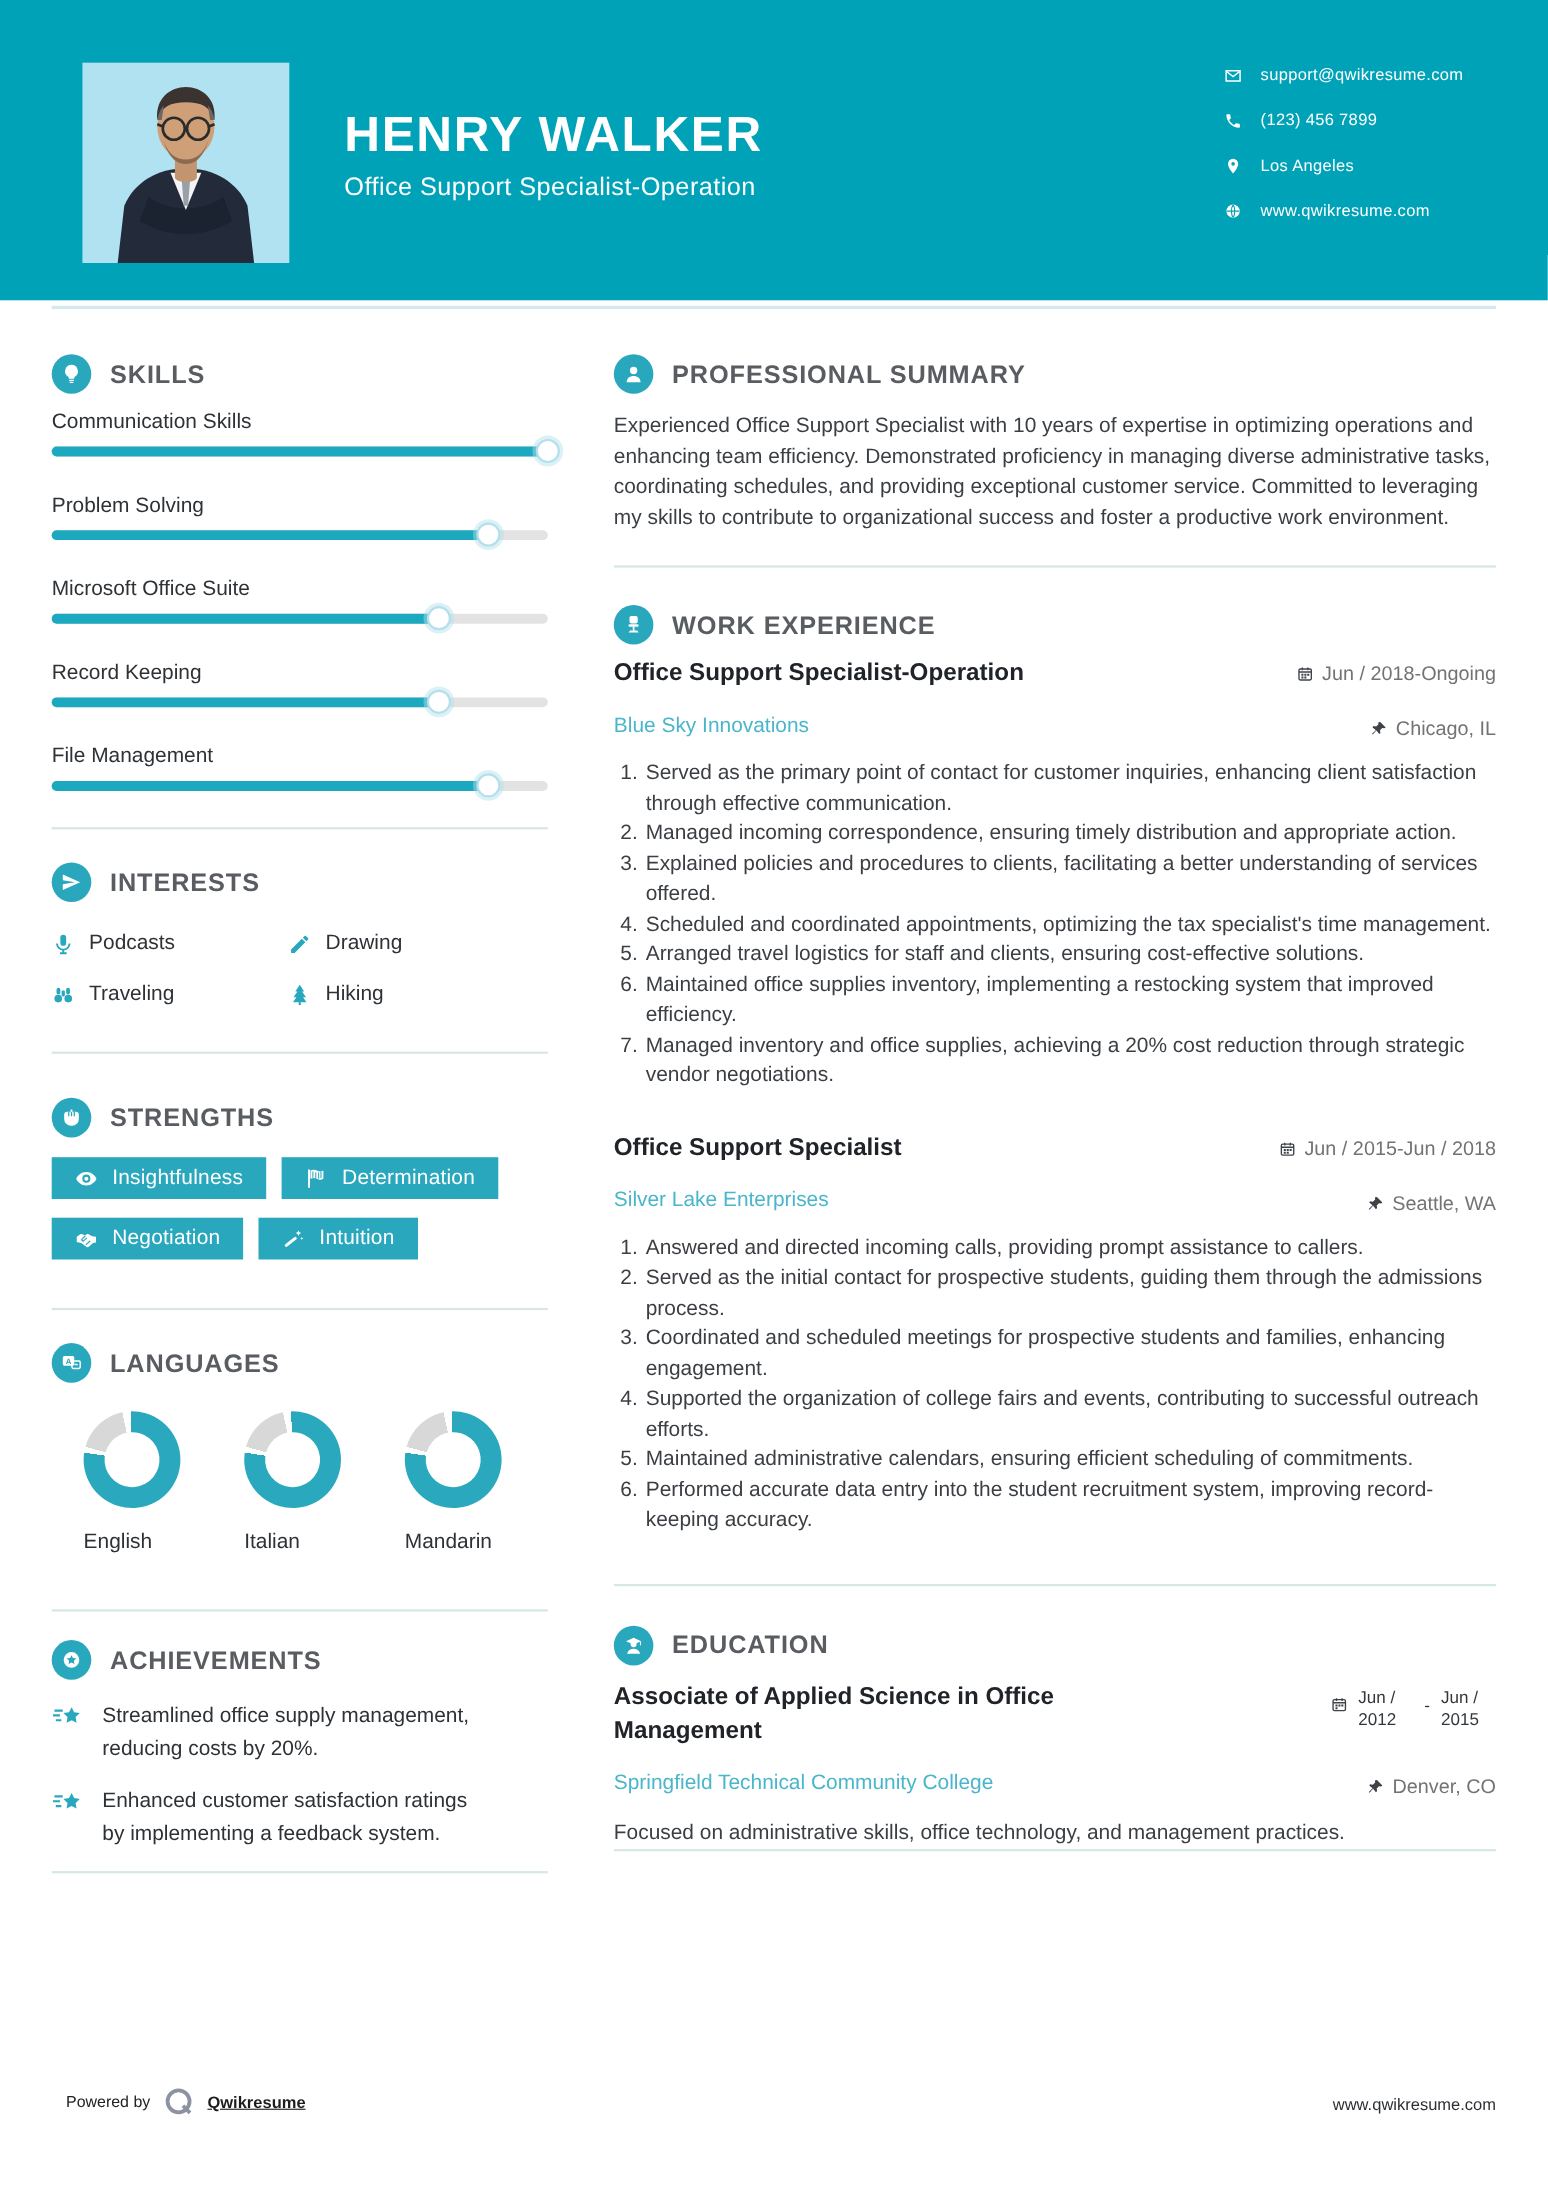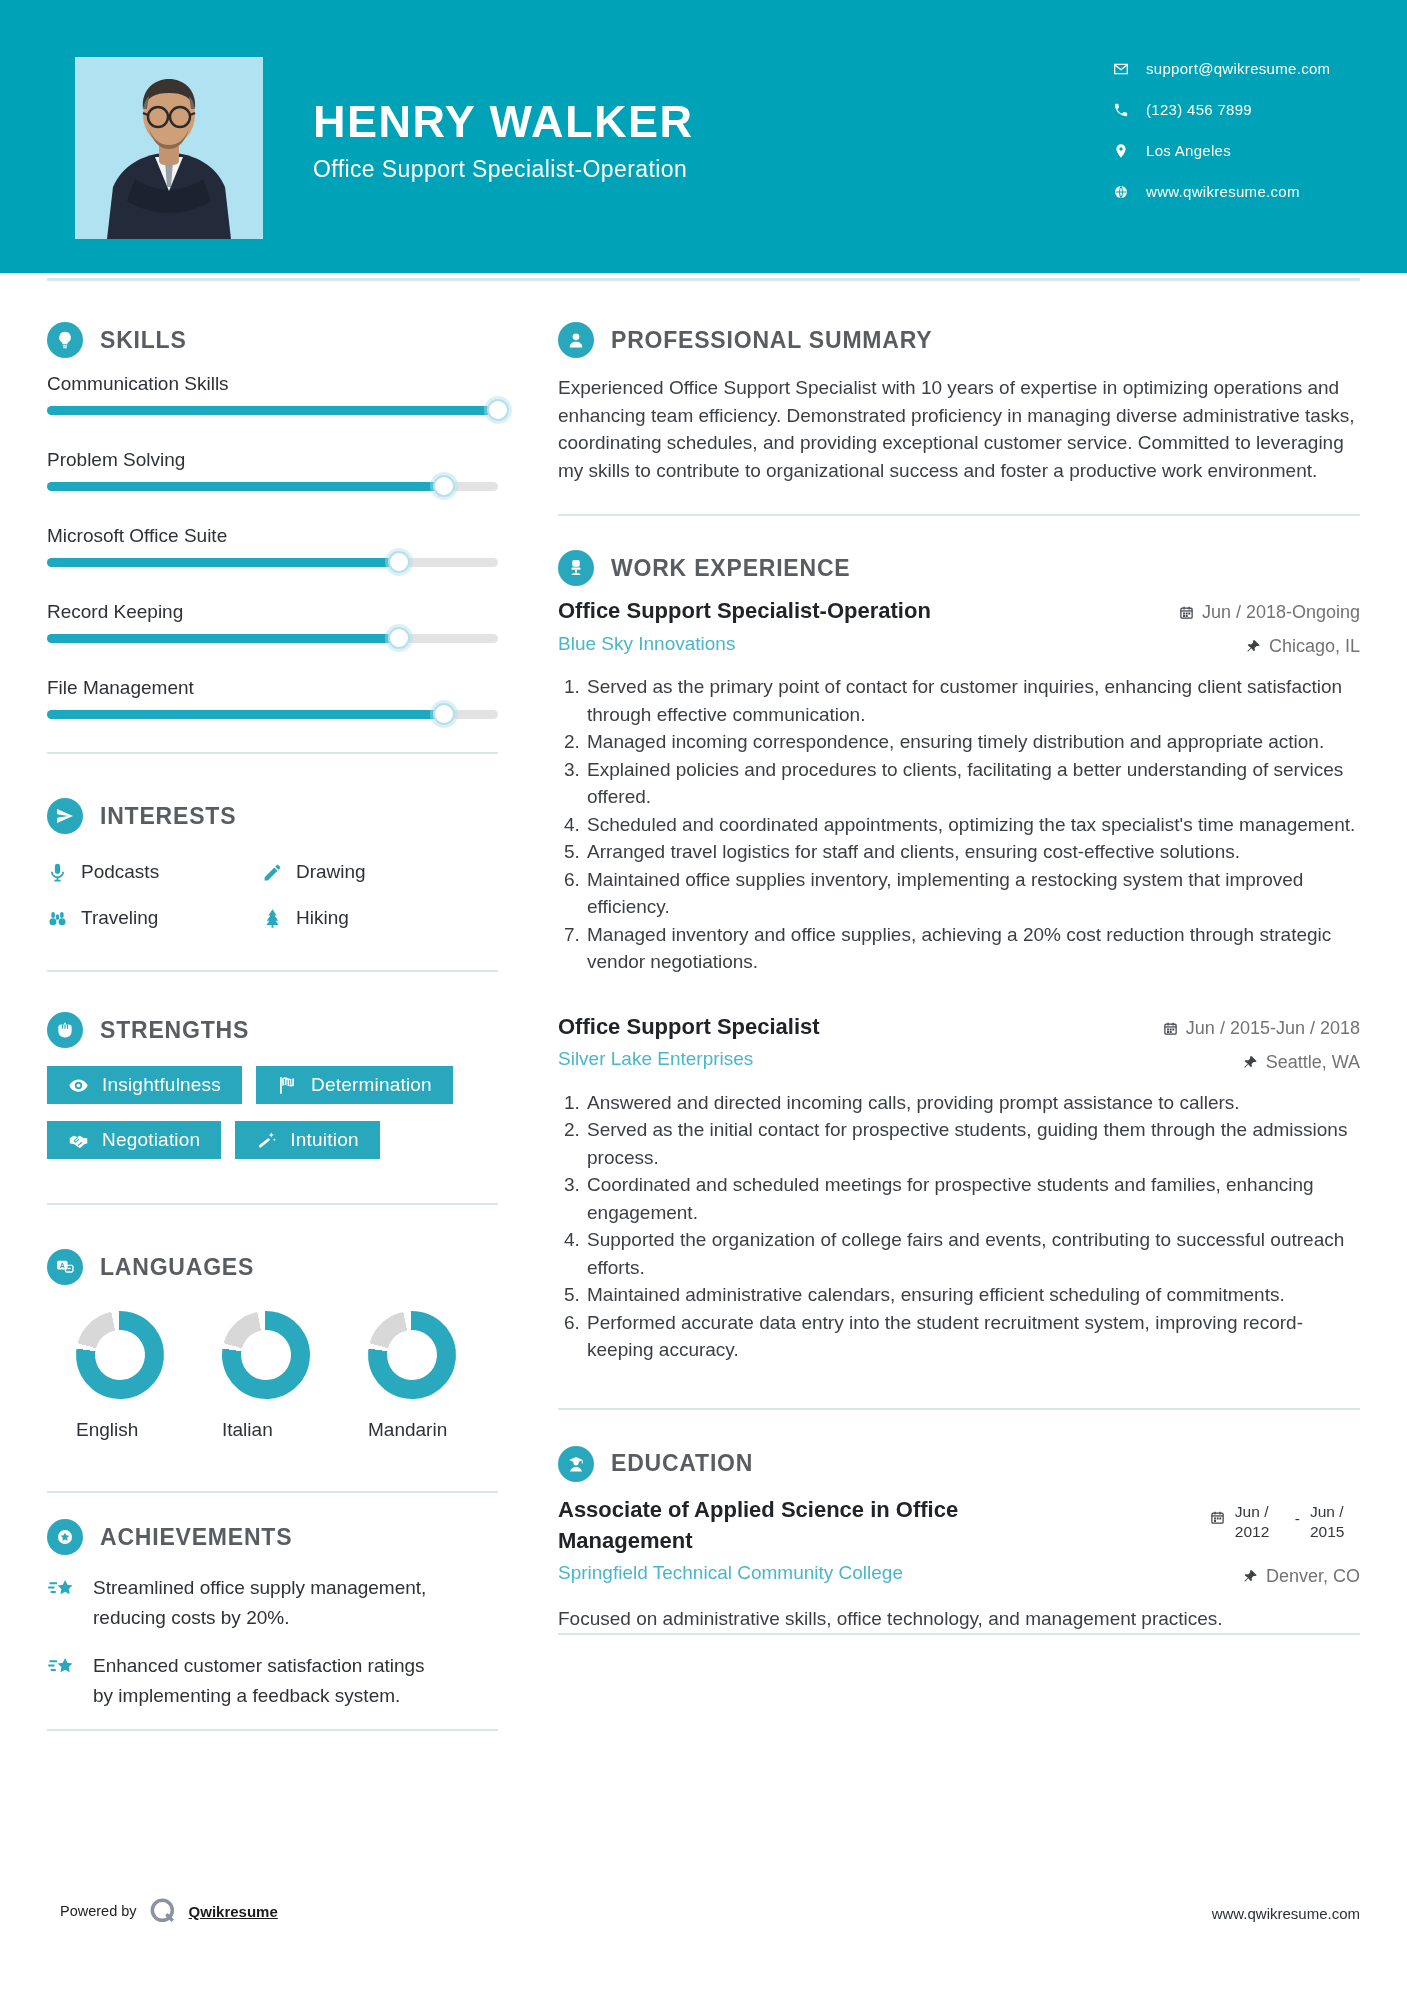--- a/index.html
+++ b/index.html
@@ -31,21 +31,21 @@
   
   .skills-list{margin-top:14px;}
   .skill{margin-bottom:33px;}
   .skill-label{font-size:19px;color:#2e3236;line-height:24px;margin-bottom:10px;}
   .skill-track{position:relative;height:9px;border-radius:5px;background:#e3e3e3;}
   .skill-fill{position:absolute;left:0;top:0;height:9px;border-radius:5px;background:#1ca9c0;}
   .skill-knob{position:absolute;top:-7px;width:18px;height:18px;border-radius:50%;
               background:#ffffff;border:2px solid #b5dfec;box-shadow:0 0 0 3px rgba(176,223,236,.45);}
   .skills-list + .divider{margin-top:24px;}
   
-  .after-div-gap{margin-top:44px;}
+  .after-div-gap{margin-top:30px;}
   .interests-grid{margin-top:22px;display:grid;grid-template-columns:215px 1fr;row-gap:14px;}
   .interest{display:flex;align-items:center;gap:13px;font-size:19px;color:#2e3236;height:32px;}
   .interest svg{width:21px;height:21px;color:#29a8bd;flex:0 0 auto;}
   .interests-grid + .divider{margin-top:36px;}
   
   .strengths-wrap{margin-top:18px;display:flex;flex-wrap:wrap;gap:17px 14px;}
   .badge{background:#29a8bd;color:#ffffff;height:38px;display:flex;align-items:center;gap:13px;
          padding:0 21px;font-size:19px;letter-spacing:.2px;}
   .badge svg{width:21px;height:21px;}
   .strengths-wrap + .divider{margin-top:44px;}
@@ -65,21 +65,21 @@
   
   .summary-text{margin-top:16px;font-size:19px;line-height:27.5px;color:#3b3f44;}
   .summary-text + .divider{margin-top:30px;}
   .we-head{margin-top:34px;}
   .job{margin-top:10px;}
   .job + .job{margin-top:36px;}
   .job-head{display:flex;justify-content:space-between;align-items:flex-start;}
   .job-title{font-size:22px;font-weight:700;color:#202428;line-height:30px;}
   .job-meta{display:flex;align-items:center;gap:8px;font-size:18px;color:#737373;white-space:nowrap;margin-top:6px;}
   .job-meta svg{width:15px;height:15px;color:#3f4348;}
-  .company-row{display:flex;justify-content:space-between;align-items:center;margin-top:4px;}
+  .company-row{display:flex;justify-content:space-between;align-items:center;margin-top:20px;}
   .company{font-size:19px;color:#4ab6cb;}
   .bullets{margin:16px 0 0 0;padding:0 0 0 27px;}
   .bullets li{font-size:19px;line-height:27.5px;color:#3b3f44;padding-left:2px;}
   .jobs + .divider{margin-top:44px;}
   .edu-head{margin-top:36px;}
   .edu-entry{margin-top:12px;}
   .degree{font-size:22px;font-weight:700;color:#202428;line-height:31px;max-width:490px;}
   .edu-dates{display:flex;align-items:flex-start;gap:10px;font-size:15.5px;color:#33373b;margin-top:8px;}
   .edu-dates svg{width:15px;height:15px;color:#3f4348;margin-top:8px;}
   .date-block{width:50px;line-height:20px;}

